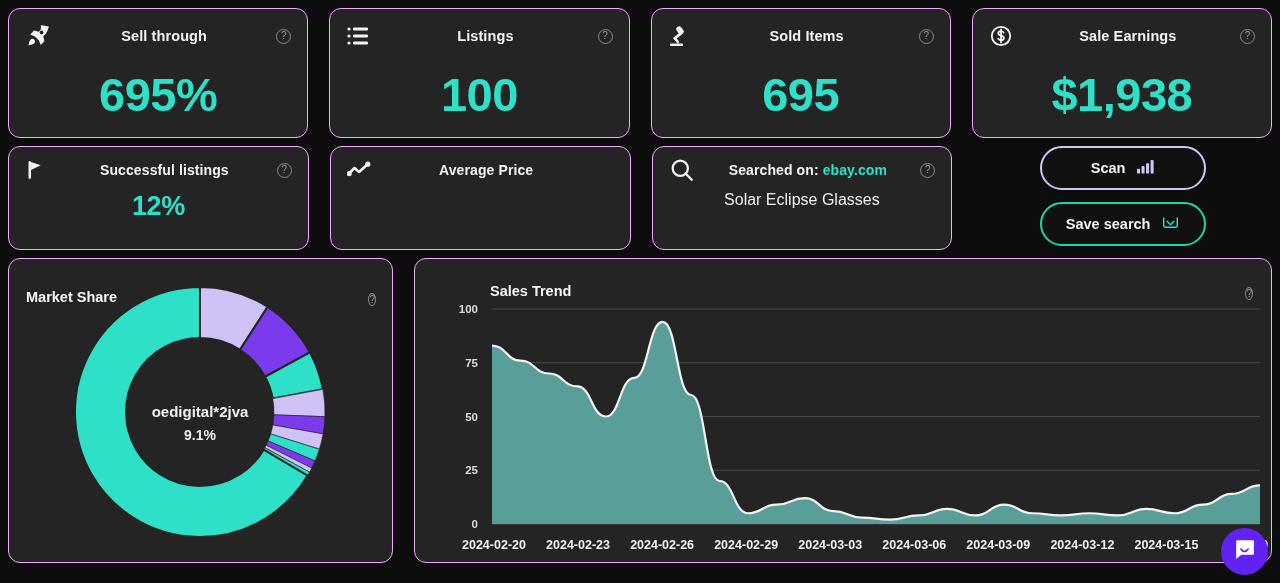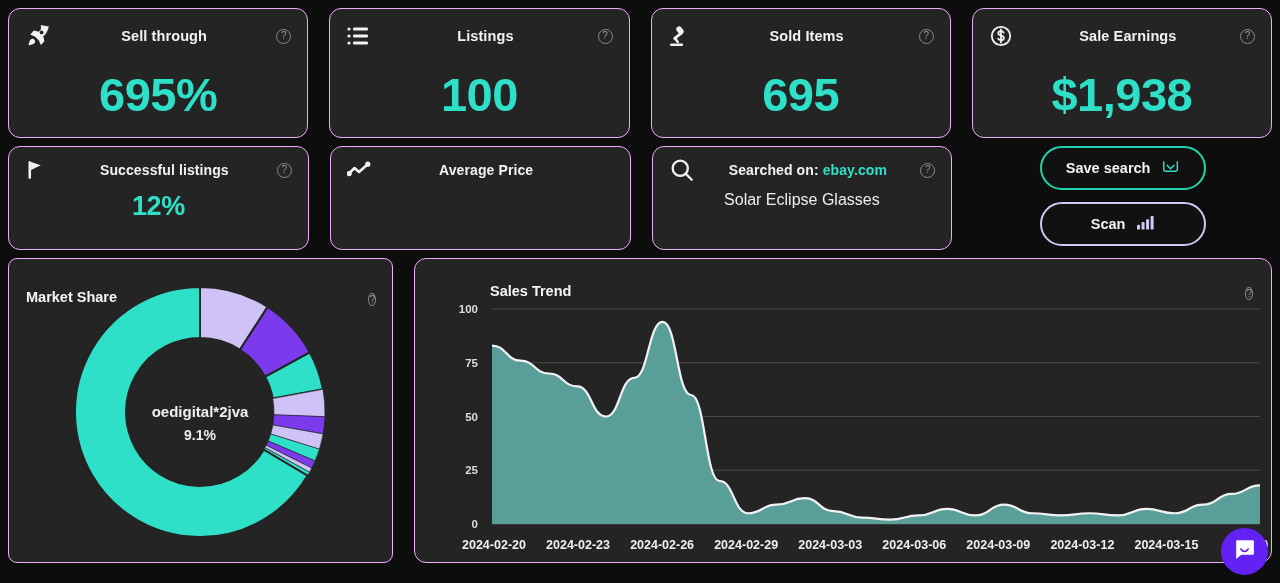--- a/index.html
+++ b/index.html
@@ -71,21 +71,21 @@
     background: #111; display: flex; align-items: center;
     justify-content: center; gap: 12px;
     color: #f2f2f2; font-size: 14.5px; font-weight: bold;
     cursor: pointer;
   }
   .pill.teal { border: 2px solid #1fd6ae; }
   .pill.lilac { border: 2px solid #cfc8f5; }
 
   
   .row3 { display: flex; gap: 21px; margin-top: 8px; height: 305px; }
-  .donut-card { width: 385px; border-radius: 9px; }
+  .donut-card { width: 385px; }
   .trend-card { flex: 1; }
   .panel-title {
     position: absolute; left: 17px; top: 30px;
     color: #f5f5f5; font-size: 14.5px; font-weight: bold;
   }
   .trend-card .panel-title { left: 75px; top: 24px; }
   .panel-help { position: absolute; right: 16px; top: 30px; }
   .trend-card .panel-help { right: 18px; top: 24px; }
 
   .donut-wrap { position: absolute; left: 60px; top: 22px; }
@@ -230,37 +230,37 @@
           <span class="brand-link">ebay.com</span>
         </span>
         <span class="help">
           <span class="help-dot">?</span>
         </span>
       </div>
       <div class="search-term">Solar Eclipse Glasses</div>
     </div>
 
     <div class="actions">
-      <div class="pill teal">
-        <span>Save search</span>
-        <span>
-          <svg width="17" height="16" viewBox="0 0 20 18" fill="none" stroke="#2fe0c8" stroke-width="1.7" stroke-linecap="round" stroke-linejoin="round">
-            <path d="M2 3v9a2 2 0 002 2h12a2 2 0 002-2V3"></path>
-            <path d="M6 7l4 4 4-4"></path>
-          </svg>
-        </span>
-      </div>
       <div class="pill lilac">
         <span>Scan</span>
         <span>
           <svg width="17" height="15" viewBox="0 0 18 15" fill="#cfc8f5">
             <rect x="0" y="10" width="3.2" height="5" rx="1"></rect>
             <rect x="4.8" y="7" width="3.2" height="8" rx="1"></rect>
             <rect x="9.6" y="4" width="3.2" height="11" rx="1"></rect>
             <rect x="14.4" y="0.5" width="3.2" height="14.5" rx="1"></rect>
+          </svg>
+        </span>
+      </div>
+      <div class="pill teal">
+        <span>Save search</span>
+        <span>
+          <svg width="17" height="16" viewBox="0 0 20 18" fill="none" stroke="#2fe0c8" stroke-width="1.7" stroke-linecap="round" stroke-linejoin="round">
+            <path d="M2 3v9a2 2 0 002 2h12a2 2 0 002-2V3"></path>
+            <path d="M6 7l4 4 4-4"></path>
           </svg>
         </span>
       </div>
     </div>
   </div>
 
   <div class="row3">
 
     <div class="card donut-card">
       <div class="panel-title">Market Share</div>

